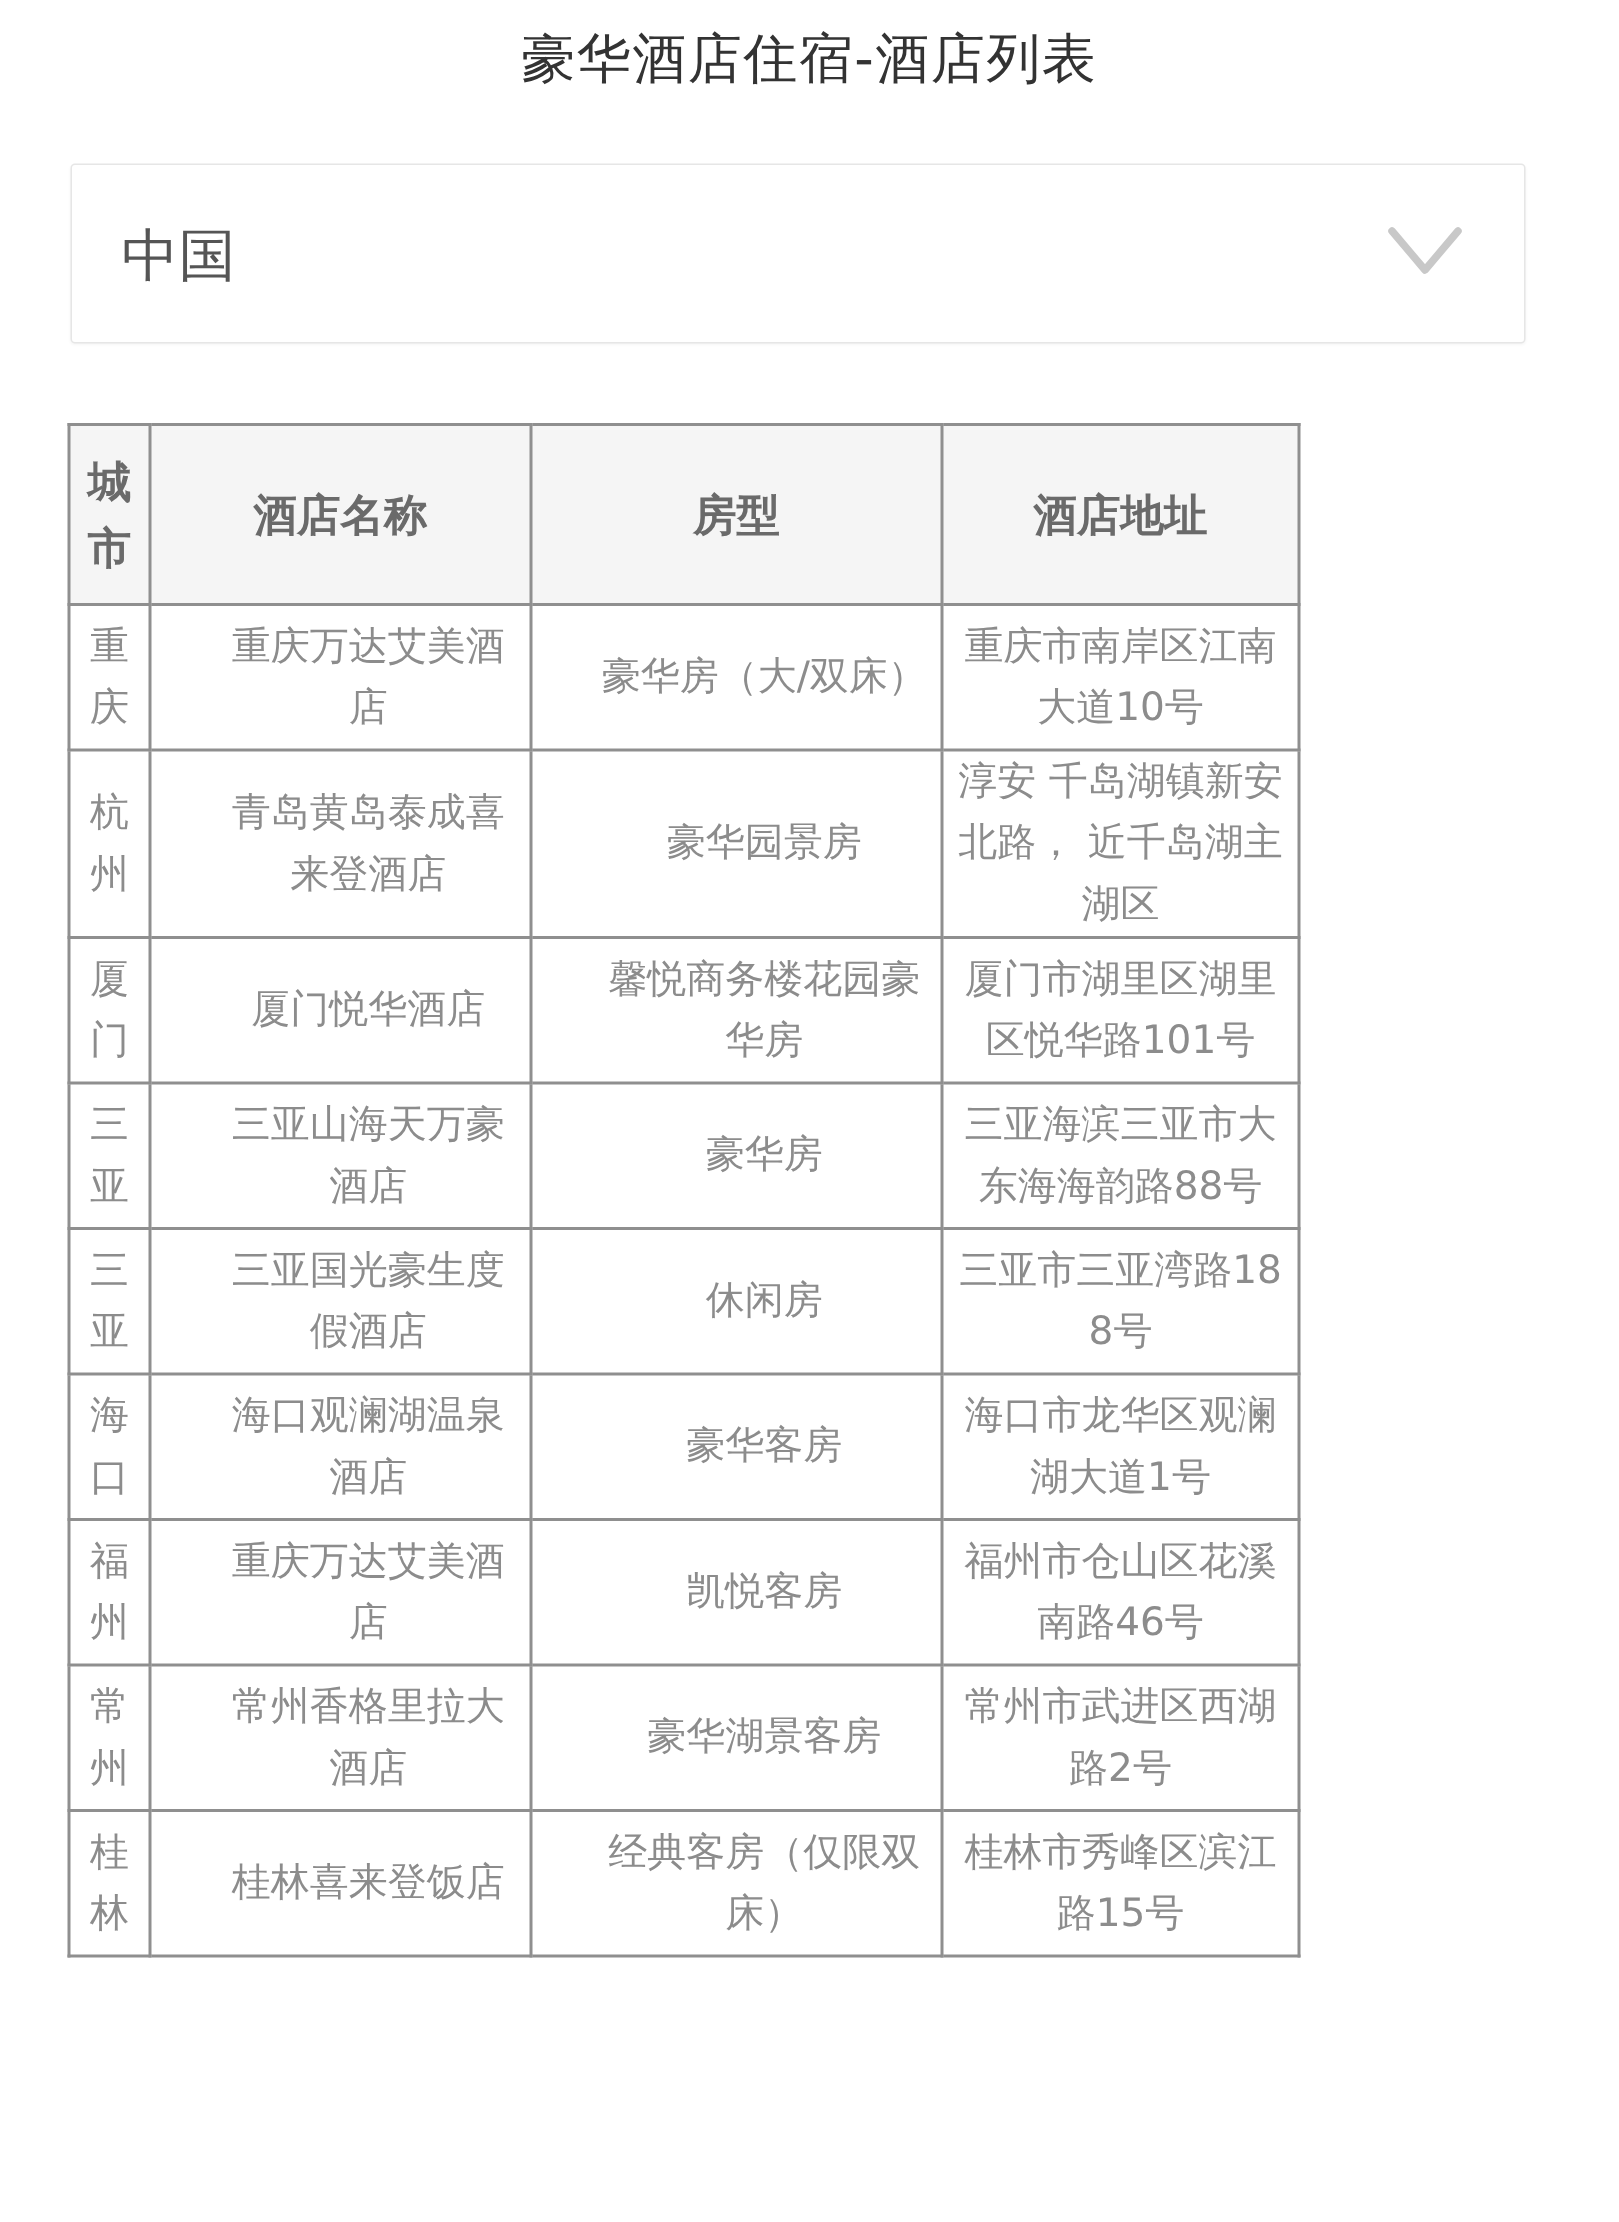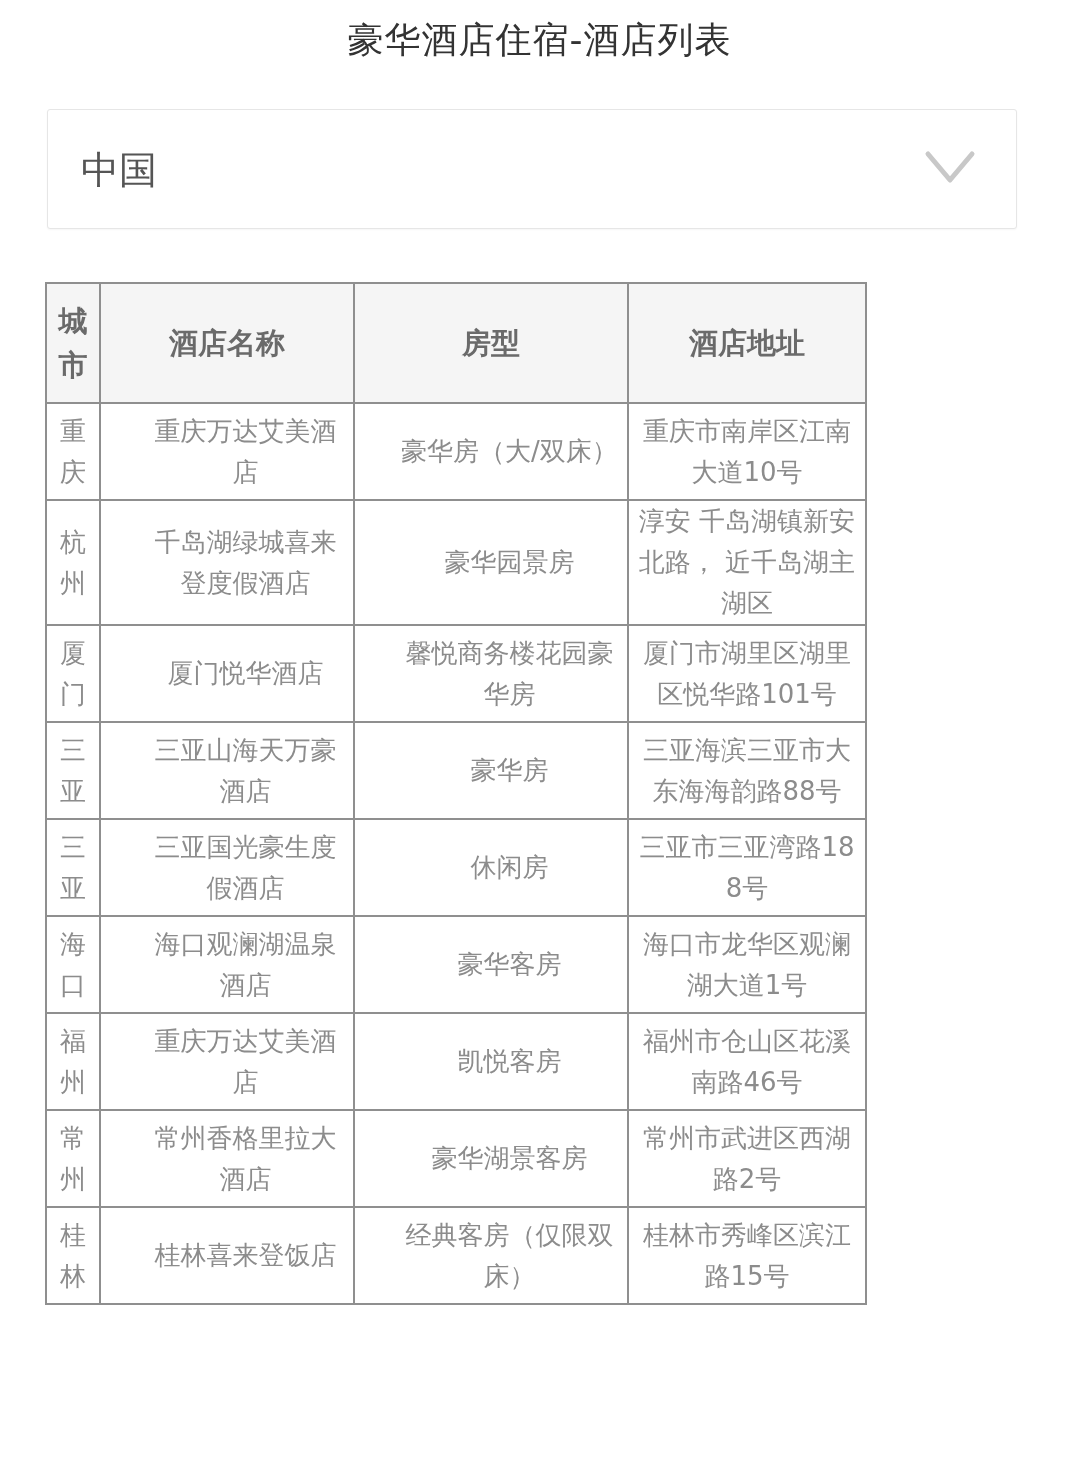--- a/index.html
+++ b/index.html
@@ -118,21 +118,21 @@
   </thead>
   <tbody>
     <tr>
       <td class="col-city">重庆</td>
       <td class="col-name">重庆万达艾美酒店</td>
       <td class="col-room">豪华房（大/双床）</td>
       <td class="col-addr">重庆市南岸区江南大道10号</td>
     </tr>
     <tr>
       <td class="col-city">杭州</td>
-      <td class="col-name">千岛湖绿城喜来登度假酒店</td>
+      <td class="col-name">青岛黄岛泰成喜来登酒店</td>
       <td class="col-room">豪华园景房</td>
       <td class="col-addr">淳安 千岛湖镇新安北路， 近千岛湖主湖区</td>
     </tr>
     <tr>
       <td class="col-city">厦门</td>
       <td class="col-name">厦门悦华酒店</td>
       <td class="col-room">馨悦商务楼花园豪华房</td>
       <td class="col-addr">厦门市湖里区湖里区悦华路101号</td>
     </tr>
     <tr>

